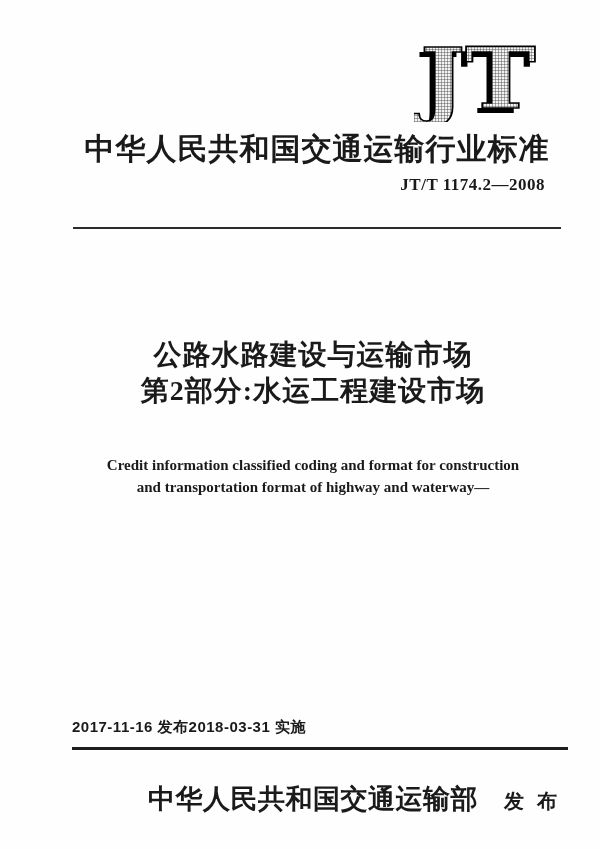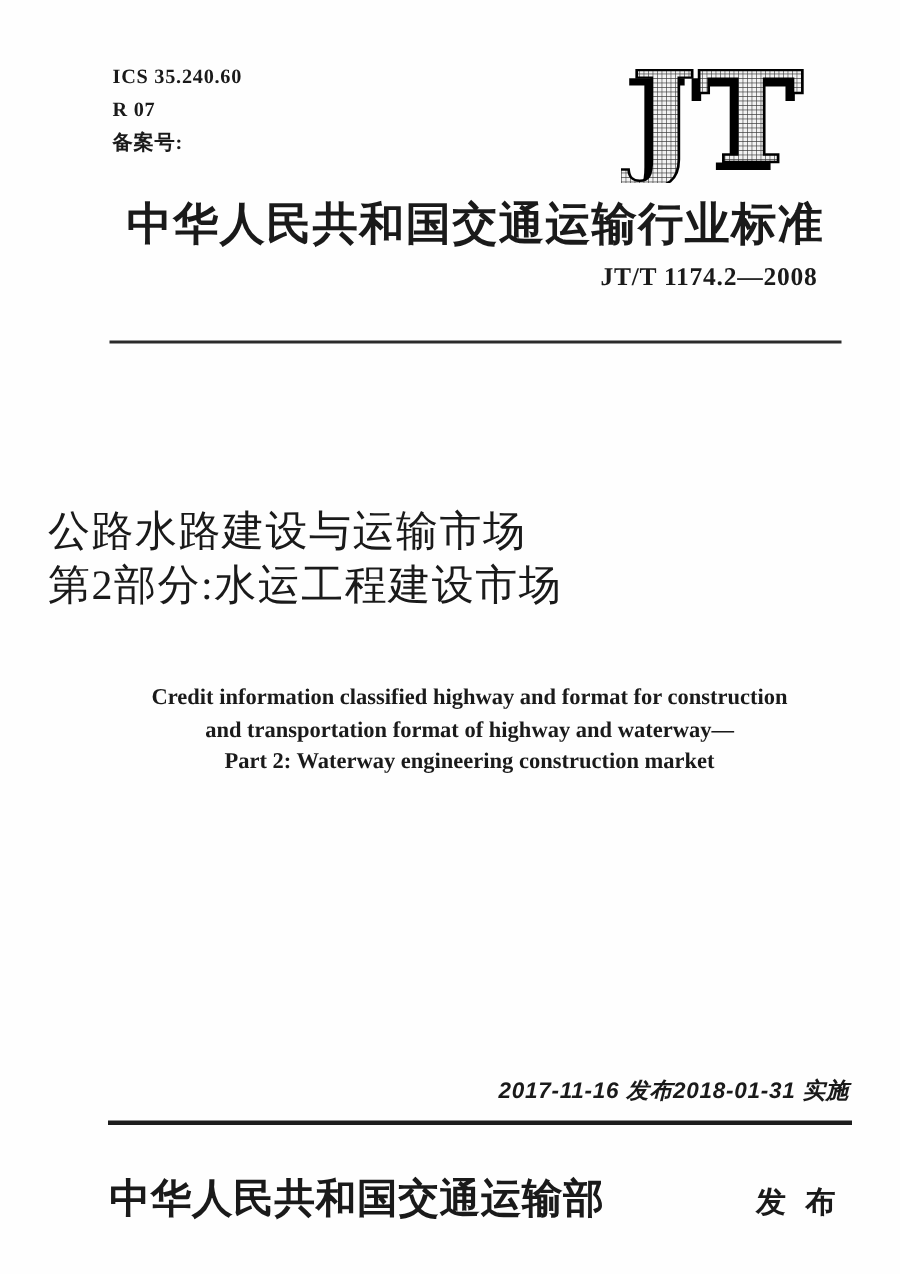--- a/index.html
+++ b/index.html
@@ -66,24 +66,25 @@
     left: 73px;
     top: 227px;
     width: 488px;
     height: 2px;
     background: #2b2b2b;
   }
 
   
   .title-cn {
     position: absolute;
-    left: 32px;
+    left: 43px;
     top: 337px;
     width: 540px;
-    font-weight: normal;
+    text-align: center;
+    font-weight: bold;
     font-size: 28px;
     line-height: 36px;
     letter-spacing: 1px;
   }
 
   
   .title-en {
     position: absolute;
     left: 43px;
     top: 455px;
@@ -94,69 +95,64 @@
     line-height: 21.5px;
   }
 
   
   .dates {
     position: absolute;
     left: 72px;
     right: 34px;
     top: 718px;
     display: flex;
-    justify-content: flex-end;
+    justify-content: flex-start;
     font-family: "Liberation Sans", "DejaVu Sans", sans-serif;
     font-weight: bold;
     font-size: 15px;
     letter-spacing: 0.5px;
-    font-style: italic;
   }
 
   .rule-bottom {
     position: absolute;
     left: 72px;
     top: 747px;
     width: 496px;
     height: 3px;
     background: #1d1d1d;
   }
 
   
   .publisher-row {
     position: absolute;
     left: 73px;
     top: 781px;
     width: 488px;
     display: flex;
-    justify-content: space-between;
+    justify-content: flex-end;
     align-items: baseline;
+    gap: 26px;
     white-space: nowrap;
   }
   .publisher {
     font-weight: bold;
     font-size: 27px;
     letter-spacing: 0.5px;
   }
   .publish-label {
     font-weight: bold;
     font-size: 20px;
     letter-spacing: 4px;
   }
 </style>
 </head>
 <body>
 
 <div class="page">
 
-  <div class="ics-block">
-    <div>ICS 35.240.60</div>
-    <div>R 07</div>
-    <div>备案号:</div>
-  </div>
 
   <div class="logo">
     <svg width="122" height="82" viewBox="0 0 122 82">
       <defs>
         <pattern id="hatch" width="3" height="3" patternUnits="userSpaceOnUse">
           <rect width="3" height="3" fill="#f2f2f2"></rect>
           <path d="M0 0 H3 M0 0 V3" stroke="#3a3a3a" stroke-width="0.8"></path>
         </pattern>
       </defs>
       <g font-family="'DejaVu Serif', 'Liberation Serif', serif" font-weight="bold" font-size="84">
@@ -171,28 +167,27 @@
   <div class="std-num">JT/T 1174.2—2008</div>
 
   <div class="rule-top"></div>
 
   <div class="title-cn">
     <div>公路水路建设与运输市场</div>
     <div>第2部分:水运工程建设市场</div>
   </div>
 
   <div class="title-en">
-    <div>Credit information classified highway and format for construction</div>
+    <div>Credit information classified coding and format for construction</div>
     <div>and transportation format of highway and waterway—</div>
-    <div>Part 2: Waterway engineering construction market</div>
   </div>
 
   <div class="dates">
     <span>2017-11-16 发布</span>
-    <span>2018-01-31 实施</span>
+    <span>2018-03-31 实施</span>
   </div>
 
   <div class="rule-bottom"></div>
 
   <div class="publisher-row">
     <span class="publisher">中华人民共和国交通运输部</span>
     <span class="publish-label">发 布</span>
   </div>
 
 </div>

